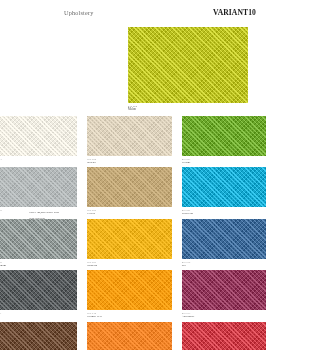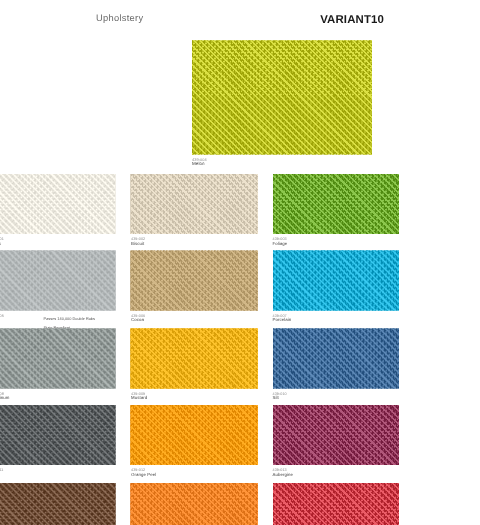--- a/index.html
+++ b/index.html
@@ -1,21 +1,21 @@
 <!DOCTYPE html>
 <html><head>
 <meta charset="utf-8">
 <style>
   html,body{margin:0;padding:0;}
   body{
     width:266px;height:350px;background:#ffffff;
     font-family:"Liberation Sans", sans-serif;
     color:#3a3a3a;overflow:hidden;position:relative;
   }
-  .page{position:absolute;inset:0;}
+  .page{position:absolute;inset:0;font-family:Liberation Serif, serif;}
 
   
   .hdr-cat{
     position:absolute;left:64px;top:9px;
     font-size:6.2px;letter-spacing:.2px;color:#6a6a6a;
   }
   .hdr-variant{
     position:absolute;right:10px;top:8px;
     font-size:7.6px;font-weight:bold;letter-spacing:.1px;color:#1a1a1a;
   }

